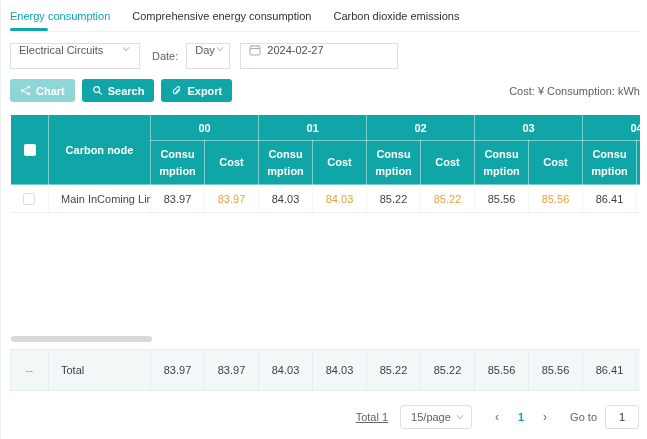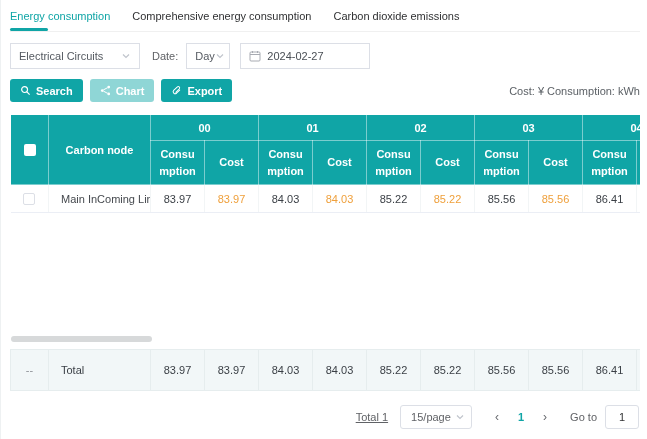--- a/index.html
+++ b/index.html
@@ -26,27 +26,27 @@
   .tab.active::after {
     content: ""; position: absolute; left: 0; bottom: 0;
     width: 38px; height: 3px; border-radius: 2px; background: #10a5a6;
   }
 
   
   .filters { display: flex; align-items: center; margin-top: 11px; height: 26px; }
   .filter-label { font-size: 11px; color: #606266; margin-right: 8px; white-space: nowrap; }
   .selectbox, .datebox {
     height: 26px; border: 1px solid #dcdfe6; border-radius: 0; background: #fff;
-    display: flex; align-items: center; font-size: 11px; color: #555a61;
+    display: flex; align-items: flex-start; font-size: 11px; color: #555a61;
     padding: 0 8px; cursor: pointer;
   }
   .selectbox .sel-text { flex: 1; }
   .sel-energy { width: 130px; margin-right: 12px; }
   .sel-day { width: 44px; margin-right: 10px; }
-  .datebox { width: 130px; cursor: text; }
+  .datebox { width: 158px; cursor: text; }
   .datebox input {
     border: none; outline: none; font-size: 11px; color: #4a4f55; width: 100%;
     font-family: "Liberation Sans", sans-serif; background: transparent;
   }
   .chevron { width: 10px; height: 10px; flex: none; }
   .cal-icon { width: 12px; height: 12px; margin-right: 6px; flex: none; }
 
   
   .toolbar { display: flex; align-items: center; margin-top: 10px; height: 23px; }
   .btn {
@@ -153,36 +153,36 @@
           <rect x="1" y="2" width="10" height="9" rx="1" fill="none" stroke="#a8abb2" stroke-width="1"></rect>
           <line x1="1" y1="4.5" x2="11" y2="4.5" stroke="#a8abb2" stroke-width="1"></line>
           <line x1="3.5" y1="1" x2="3.5" y2="3" stroke="#a8abb2" stroke-width="1"></line>
           <line x1="8.5" y1="1" x2="8.5" y2="3" stroke="#a8abb2" stroke-width="1"></line>
         </svg>
       <input type="text" value="2024-02-27" style="">
     </div>
   </div>
 
   <div class="toolbar">
-    <button class="btn btn-primary">
-      <svg viewBox="0 0 12 12">
-          <circle cx="5" cy="5" r="3.2" fill="none" stroke="#fff" stroke-width="1.3"></circle>
-          <line x1="7.5" y1="7.5" x2="10.5" y2="10.5" stroke="#fff" stroke-width="1.3"></line>
-        </svg>
-      <span>Search</span>
-    </button>
     <button class="btn btn-disabled">
       <svg viewBox="0 0 12 12">
           <circle cx="9.5" cy="2.2" r="1.5" fill="#fff"></circle>
           <circle cx="2.5" cy="6" r="1.5" fill="#fff"></circle>
           <circle cx="9.5" cy="9.8" r="1.5" fill="#fff"></circle>
           <line x1="3.8" y1="5.3" x2="8.3" y2="2.8" stroke="#fff" stroke-width="1.1"></line>
           <line x1="3.8" y1="6.7" x2="8.3" y2="9.2" stroke="#fff" stroke-width="1.1"></line>
         </svg>
       <span>Chart</span>
+    </button>
+    <button class="btn btn-primary">
+      <svg viewBox="0 0 12 12">
+          <circle cx="5" cy="5" r="3.2" fill="none" stroke="#fff" stroke-width="1.3"></circle>
+          <line x1="7.5" y1="7.5" x2="10.5" y2="10.5" stroke="#fff" stroke-width="1.3"></line>
+        </svg>
+      <span>Search</span>
     </button>
     <button class="btn btn-primary">
       <svg viewBox="0 0 12 12">
           <path d="M9.5 5.5 L6 9 a2.2 2.2 0 0 1-3.1-3.1 L7 2 a1.5 1.5 0 0 1 2.1 2.1 L5.3 8" fill="none" stroke="#fff" stroke-width="1.1" stroke-linecap="round"></path>
         </svg>
       <span>Export</span>
     </button>
     <span class="units-note">Cost: ¥ Consumption: kWh</span>
   </div>
 

